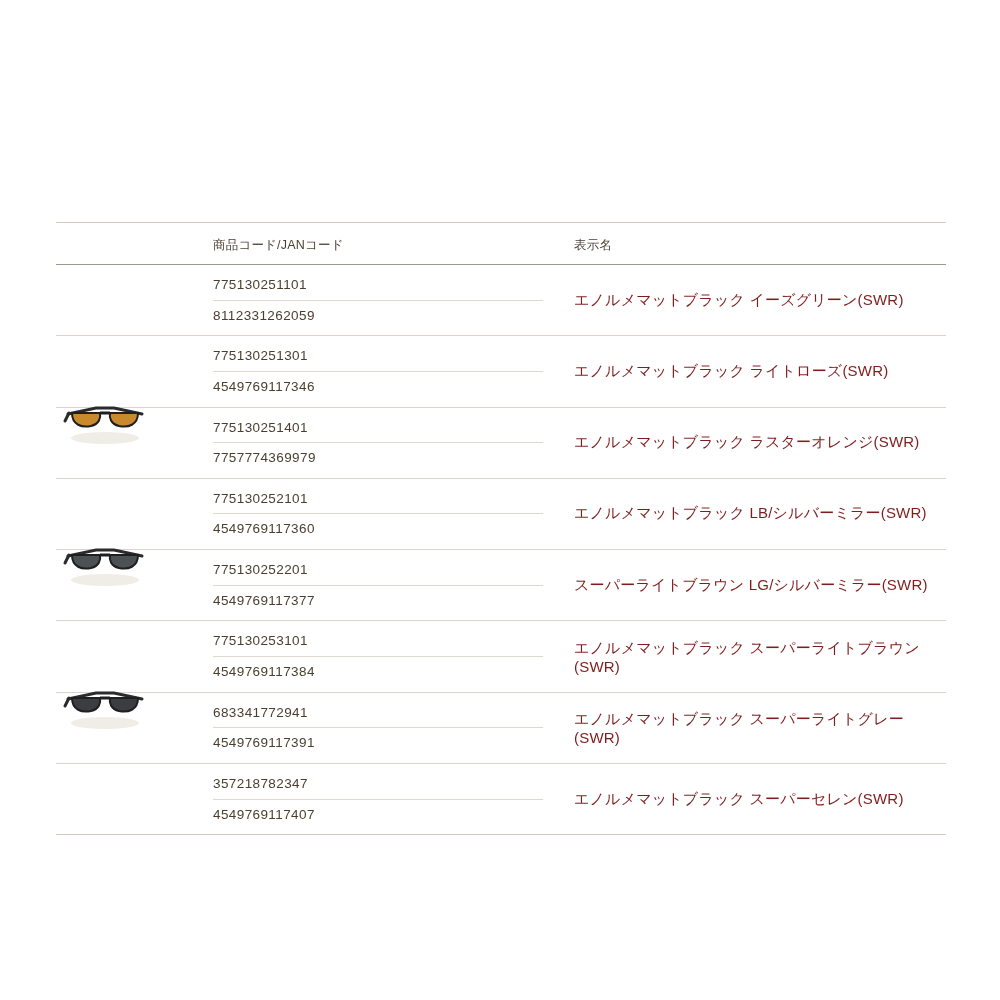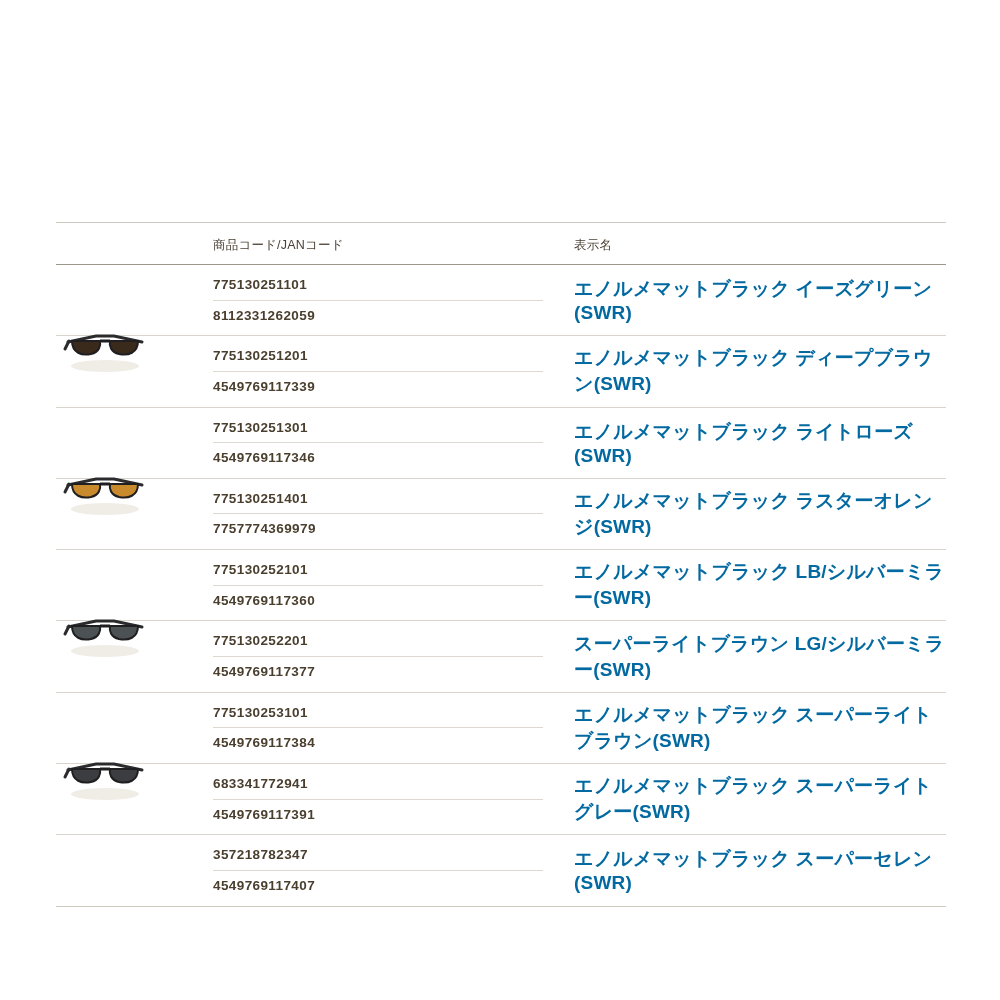--- a/index.html
+++ b/index.html
@@ -46,40 +46,39 @@
   thead tr {
     border-top: 1px solid #cfcabf;
     border-bottom: 1px solid #9d988e;
   }
   thead th.h-img { padding-left: 0; }
   thead th.h-code { padding-left: 2px; padding-top: 14px; }
   thead th.h-name { padding-left: 8px; }
 
   tbody tr {
     border-bottom: 1px solid #d9d5cc;
-    font-weight: bold;
   }
   tbody tr:last-child {
     border-bottom: 1px solid #cfcabf;
   }
   tbody td {
     vertical-align: middle;
     padding: 0;
   }
   td.cell-img {
     height: 56px;
     position: relative;
   }
   td.cell-code {
     padding: 7px 0 7px 2px;
   }
   td.cell-name {
     padding-left: 8px;
-    font-size: 19px;
-    color: #0369a1;
+    font-size: 15px;
+    color: #7f1d1d;
     letter-spacing: 0.2px;
   }
   .code-line {
     font-size: 13.5px;
     color: #4a3f2e;
     letter-spacing: 0.4px;
     line-height: 1.9;
     font-family: "Liberation Sans", sans-serif;
   }
   .code-line.first {
@@ -124,39 +123,20 @@
       <tbody id="spec-body">
           <tr>
             <td class="cell-img"></td>
             <td class="cell-code">
               <span class="code-line first">775130251101</span>
               <span class="code-line second">8112331262059</span>
             </td>
             <td class="cell-name">エノルメマットブラック イーズグリーン(SWR)</td>
           </tr>
           <tr>
-            <td class="cell-img">
-              <div class="thumb">
-                <svg width="86" height="56" viewBox="0 0 86 56">
-                  <ellipse cx="43" cy="44" rx="34" ry="6" fill="#f0ece6"></ellipse>
-                  <path d="M6 20 L34 14 L52 14 L80 20" stroke="#2b2b2d" stroke-width="3" fill="none" stroke-linecap="round"></path>
-                  <path d="M10 19 C10 31, 20 34, 29 32 C37 30, 39 24, 38 19 Z" fill="#3a2a1c" stroke="#1f1f21" stroke-width="2"></path>
-                  <path d="M48 19 C47 24, 49 30, 57 32 C66 34, 76 31, 76 19 Z" fill="#3a2a1c" stroke="#1f1f21" stroke-width="2"></path>
-                  <path d="M38 19 L48 19" stroke="#1f1f21" stroke-width="3"></path>
-                  <path d="M7 19 L3 27" stroke="#2b2b2d" stroke-width="3" stroke-linecap="round"></path>
-                </svg>
-              </div>
-            </td>
-            <td class="cell-code">
-              <span class="code-line first">775130251201</span>
-              <span class="code-line second">4549769117339</span>
-            </td>
-            <td class="cell-name">エノルメマットブラック ディープブラウン(SWR)</td>
-          </tr>
-          <tr>
             <td class="cell-img"></td>
             <td class="cell-code">
               <span class="code-line first">775130251301</span>
               <span class="code-line second">4549769117346</span>
             </td>
             <td class="cell-name">エノルメマットブラック ライトローズ(SWR)</td>
           </tr>
           <tr>
             <td class="cell-img">
               <div class="thumb">

